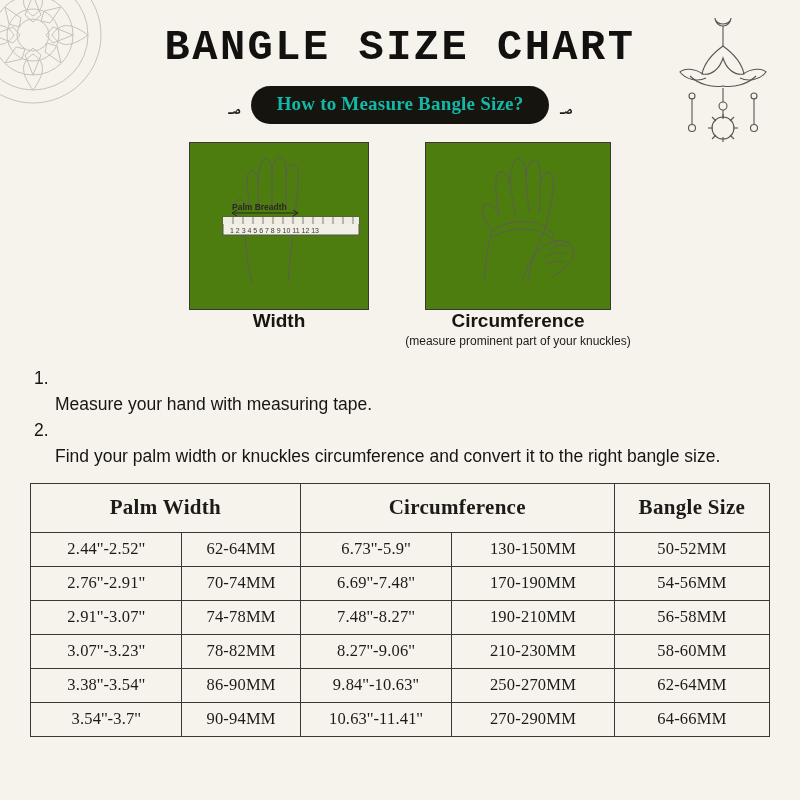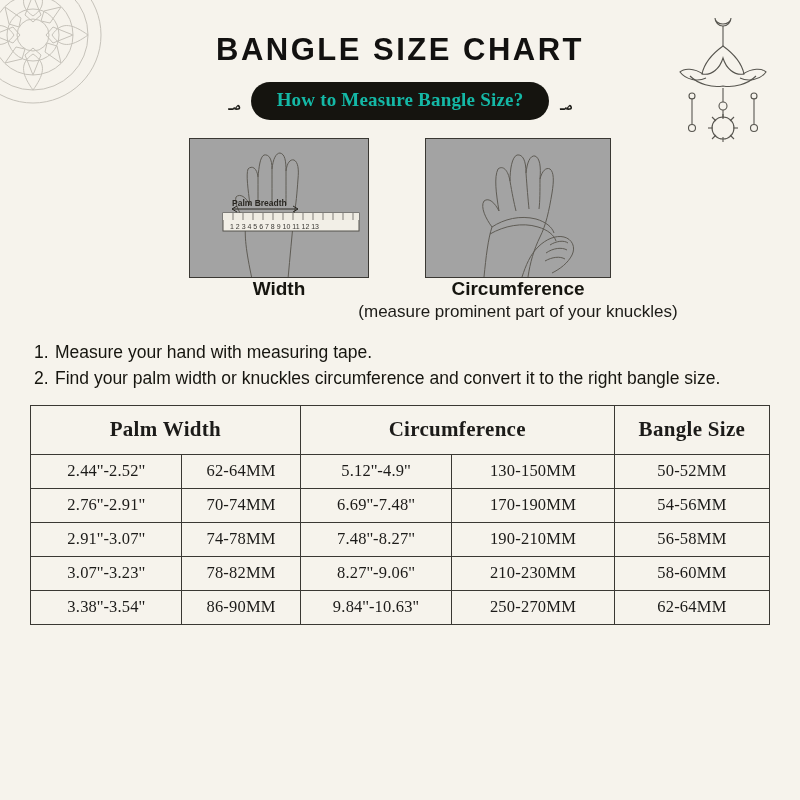--- a/index.html
+++ b/index.html
@@ -32,25 +32,25 @@
     top: 6px;
     width: 110px;
     height: 150px;
     opacity: 0.85;
     pointer-events: none;
   }
 
   
   .title {
     text-align: center;
-    font-family: Liberation Sans, sans-serif;
-    font-size: 31px;
+    font-family: Liberation Mono, monospace;
+    font-size: 42px;
     letter-spacing: 2.5px;
     font-weight: 700;
-    padding-top: 32px;
+    padding-top: 24px;
     margin: 0;
     color: #121110;
   }
 
   
   .subtitle-row {
     display: flex;
     align-items: center;
     justify-content: center;
     gap: 10px;
@@ -83,54 +83,54 @@
   }
   .figure {
     width: 180px;
     display: flex;
     flex-direction: column;
     align-items: center;
   }
   .figure.wide { width: 186px; }
   .fig-box {
     width: 100%;
-    height: 140px;
+    height: 168px;
     border: 1px solid #3a3833;
-    background: #a3a3a3;
+    background: #4d7c0f;
     box-sizing: border-box;
     overflow: hidden;
   }
   .fig-caption {
     font-family: "Liberation Sans", sans-serif;
     font-size: 19px;
     font-weight: 600;
     color: #16150f;
   }
   .fig-sub {
-    font-size: 17px;
+    font-size: 12px;
     margin-top: 2px;
     color: #1c1b17;
     text-align: center;
     white-space: nowrap;
   }
 
   
   .steps {
     margin: 18px 0 0 0;
     padding: 0 34px;
   }
   .step {
     display: flex;
     font-size: 17.5px;
     line-height: 1.42;
     color: #16150f;
     margin-bottom: 1px;
   }
   .step-num { width: 21px; flex: 0 0 21px; }
-  .step-txt { flex: 1; }
+  .step-txt { flex: 1; margin-top: 26px; }
 
   
   .table-wrap {
     margin: 14px 30px 0 30px;
   }
   table {
     border-collapse: collapse;
     width: 100%;
     background: transparent;
   }
@@ -334,21 +334,21 @@
       <tr>
         <th colspan="2">Palm Width</th>
         <th colspan="2">Circumference</th>
         <th>Bangle Size</th>
       </tr>
     </thead>
     <tbody>
       <tr>
         <td>2.44''-2.52''</td>
         <td>62-64MM</td>
-        <td>5.12''-4.9''</td>
+        <td>6.73''-5.9''</td>
         <td>130-150MM</td>
         <td>50-52MM</td>
       </tr>
       <tr>
         <td>2.76''-2.91''</td>
         <td>70-74MM</td>
         <td>6.69''-7.48''</td>
         <td>170-190MM</td>
         <td>54-56MM</td>
       </tr>
@@ -366,15 +366,22 @@
         <td>210-230MM</td>
         <td>58-60MM</td>
       </tr>
       <tr>
         <td>3.38''-3.54''</td>
         <td>86-90MM</td>
         <td>9.84''-10.63''</td>
         <td>250-270MM</td>
         <td>62-64MM</td>
       </tr>
+      <tr>
+        <td>3.54''-3.7''</td>
+        <td>90-94MM</td>
+        <td>10.63''-11.41''</td>
+        <td>270-290MM</td>
+        <td>64-66MM</td>
+      </tr>
     </tbody>
   </table>
 </div>
 
 </body></html>

